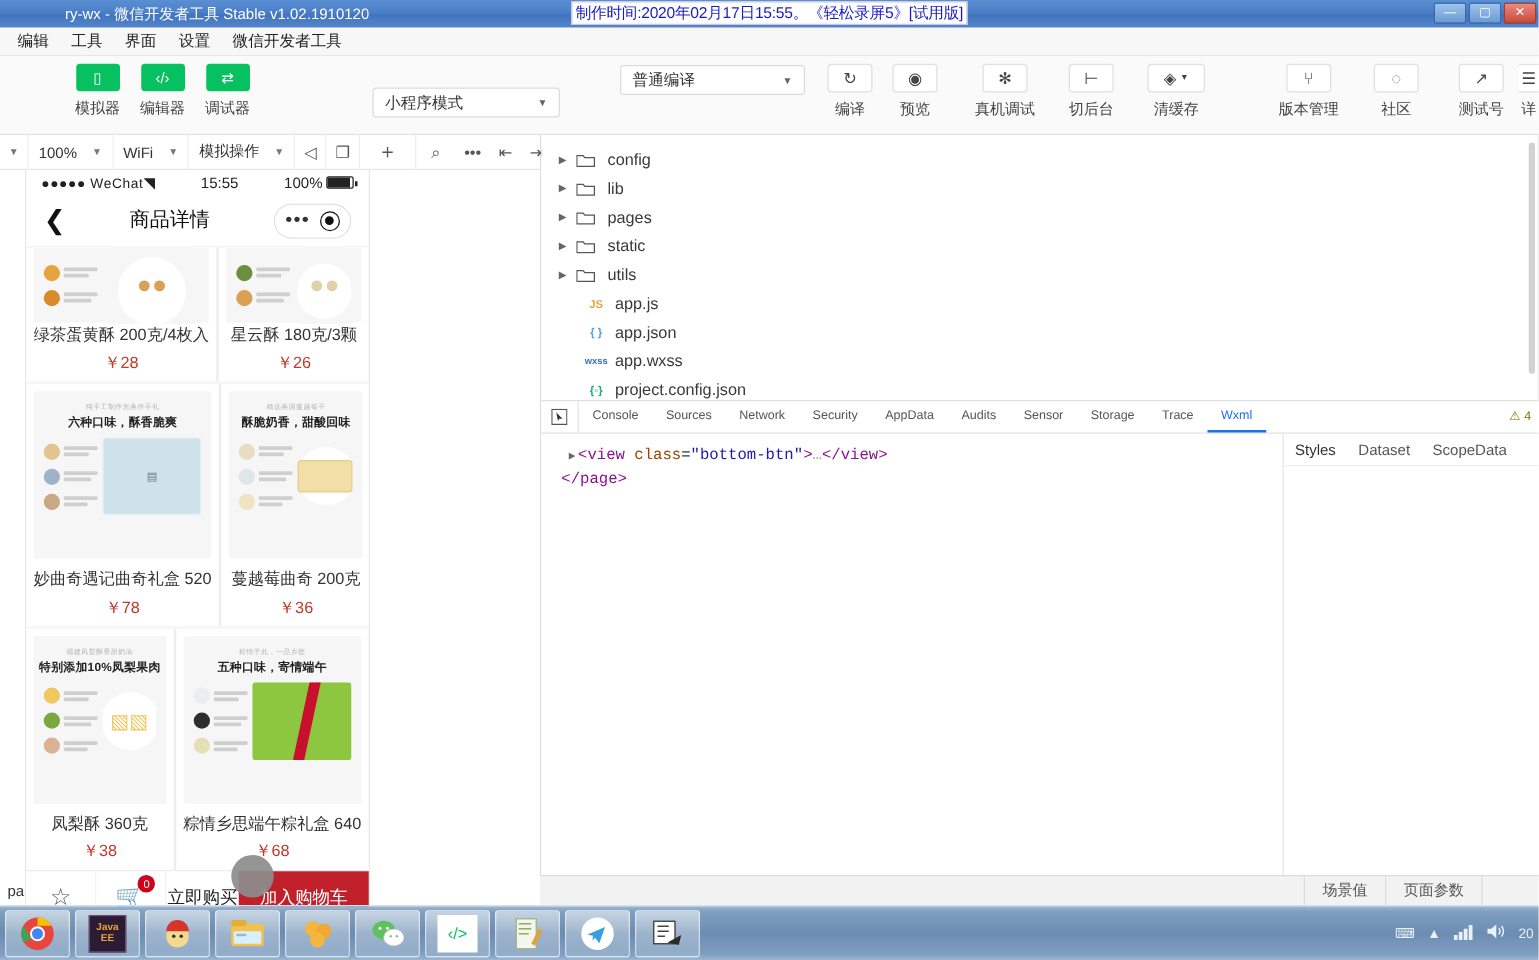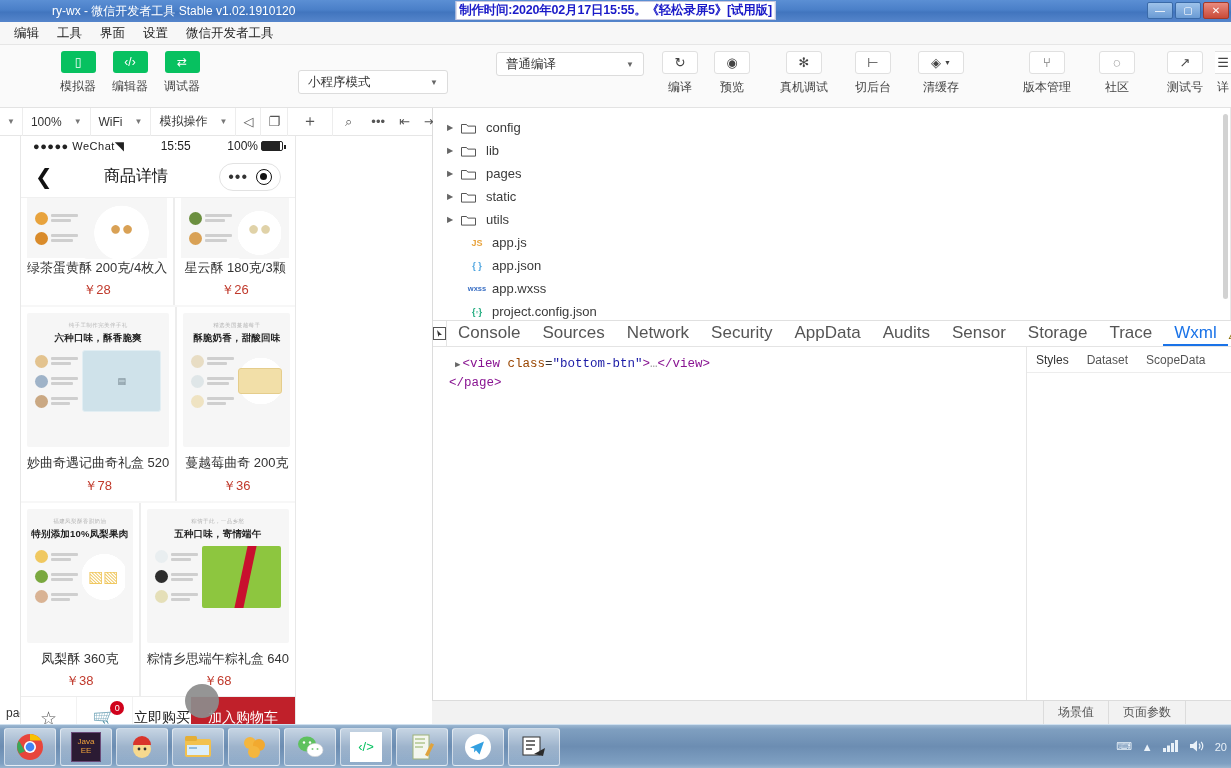--- a/index.html
+++ b/index.html
@@ -14,21 +14,21 @@
   
   #titlebar {
     height:22px; width:100%;
     background:linear-gradient(180deg,#5b8fd4 0%, #4a7fc8 45%, #4175be 55%, #5585cb 100%);
     color:#fff; display:flex; align-items:center; position:relative;
     font-size:12px; padding-left:4px;
   }
   #titlebar .wtitle { white-space:nowrap; overflow:hidden;margin-left:48px; }
   #watermark {
     position:absolute; left:50%; transform:translateX(-50%);
-    top:1px; background:#fff; color:#1a1ac8; font-weight:bold;
+    top:1px; background:#fff; color:#1a1ac8; font-weight:normal;
     font-size:12.5px; padding:0 3px; letter-spacing:-0.2px; white-space:nowrap;
     border:1px solid #c8c8e0;
   }
   #winbtns { position:absolute; right:2px; top:2px; display:flex; gap:2px; }
   #winbtns div {
     width:26px; height:17px; background:linear-gradient(180deg,#9ec2ea,#6a9bd4);
     border:1px solid #3a6aa8; border-radius:2px; color:#fff;
     font-size:10px; line-height:15px; text-align:center;
   }
   #winbtns div.close { background:linear-gradient(180deg,#e98b7f,#c94a38); border-color:#a33a2a; }
@@ -130,21 +130,21 @@
   .frow { display:flex; align-items:center; height:23px; font-size:13px; color:#3a3a3a; padding-left:4px; }
   .frow .arrow { width:14px; font-size:8px; color:#666; }
   .frow .fico { width:22px; display:flex; align-items:center; }
   .frow.file { padding-left:22px; }
   .frow .fname { margin-left:3px; }
   .fext { font-size:9px; font-weight:bold; width:24px; text-align:center; }
   #treescroll { position:absolute; right:3px; top:6px; width:5px; height:185px; background:#d2d2d2; border-radius:3px; }
   #treeedge { position:absolute; right:0; top:0; bottom:0; width:1px; background:#e8e8e8; }
 
   #devtools { flex:1; display:flex; flex-direction:column; min-height:0; background:#fff; }
-  #dtabs { height:26px; border-bottom:1px solid #e4e4e4; display:flex; align-items:stretch; font-size:17px; }
+  #dtabs { height:26px; border-bottom:1px solid #e4e4e4; display:flex; align-items:stretch; font-size:10px; }
   #dtabs .inspico { width:30px; display:flex; align-items:center; justify-content:center; border-right:1px solid #e4e4e4; color:#444; }
   #dtabs .dtab { padding:0 11px; display:flex; align-items:center; color:#555; border-bottom:2px solid transparent; }
   #dtabs .dtab.active { color:#1a73e8; border-bottom-color:#1a73e8; }
   #dtabs .spacer { flex:1; }
   #dtabs .warn { display:flex; align-items:center; gap:3px; padding-right:6px; color:#8a6d00; }
   #dtbody { flex:1; display:flex; min-height:0; }
   #wxml { flex:1; padding:8px 0 0 6px; font-family:"Liberation Mono","DejaVu Sans Mono",monospace;
           font-size:12.5px; line-height:1.55; color:#333; overflow:hidden; border-right:1px solid #e6e6e6; }
   #wxml .ln { white-space:nowrap; }
   #wxml .tw { color:#881391; }
@@ -670,21 +670,21 @@
   <div class="tk">
     <svg width="28" height="28" viewBox="0 0 28 28">
         <circle cx="14" cy="14" r="13" fill="#e8453c"></circle>
         <path d="M14 1a13 13 0 0 1 11.3 6.6H14z" fill="#f8c100"></path>
         <path d="M2.8 7.5 9 18.2 3.2 20.7A13 13 0 0 1 2.8 7.5z" fill="#3aa757"></path>
         <circle cx="14" cy="14" r="6" fill="#fff"></circle>
         <circle cx="14" cy="14" r="4.4" fill="#4285f4"></circle>
       </svg>
   </div>
   <div class="tk">
-    <div style="width:30px;height:30px;background:#2b1b33;border:1px solid #6a4a78;display:flex;align-items:center;justify-content:center;color:#f0a33c;font-size:8px;font-weight:normal;line-height:1.05;text-align:center">Java<br>EE</div>
+    <div style="width:30px;height:30px;background:#2b1b33;border:1px solid #6a4a78;display:flex;align-items:center;justify-content:center;color:#f0a33c;font-size:8px;font-weight:bold;line-height:1.05;text-align:center">Java<br>EE</div>
   </div>
   <div class="tk">
     <svg width="28" height="28" viewBox="0 0 28 28">
         <circle cx="14" cy="16" r="9" fill="#f6d98f"></circle>
         <path d="M5 12a9 9 0 0 1 18 0z" fill="#d9342b"></path>
         <circle cx="11" cy="16" r="1.4" fill="#333"></circle>
         <circle cx="17" cy="16" r="1.4" fill="#333"></circle>
       </svg>
   </div>
   <div class="tk">

